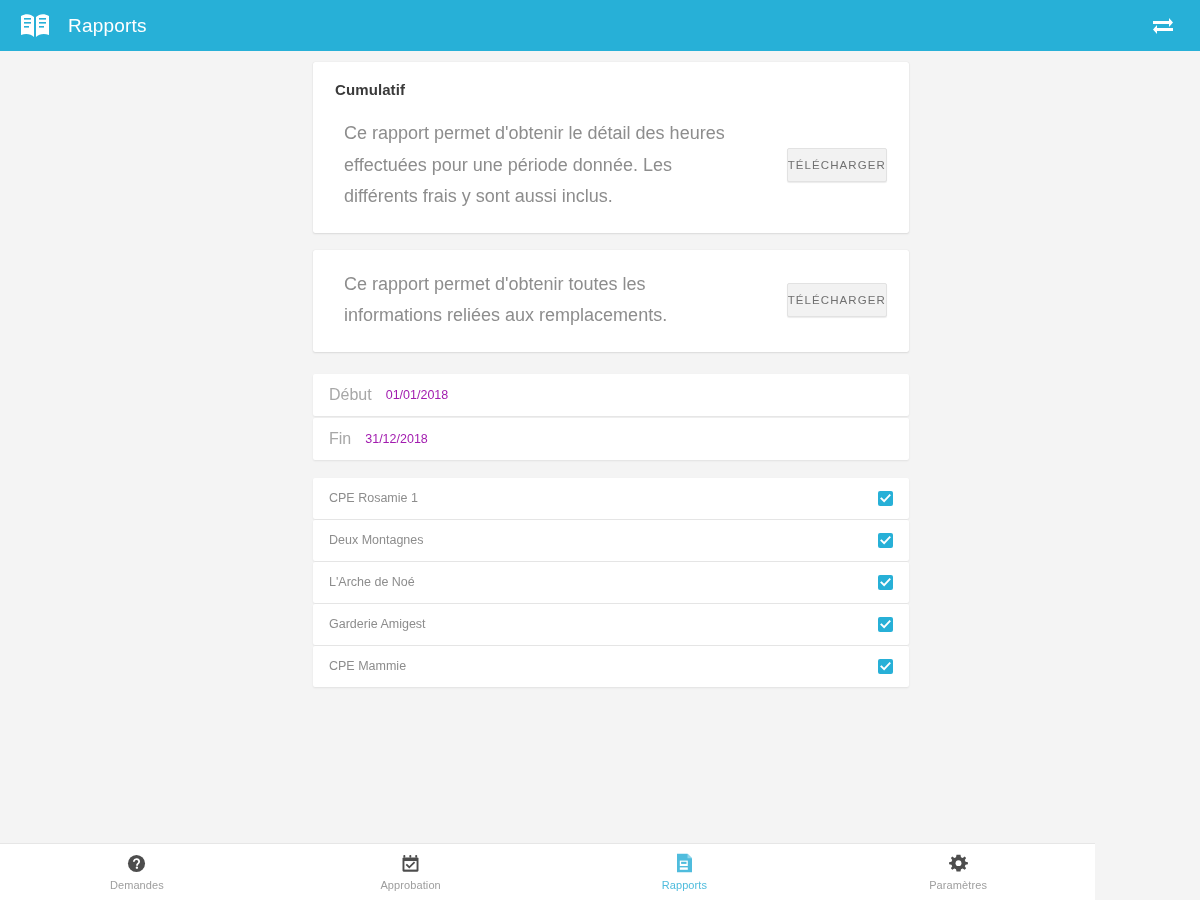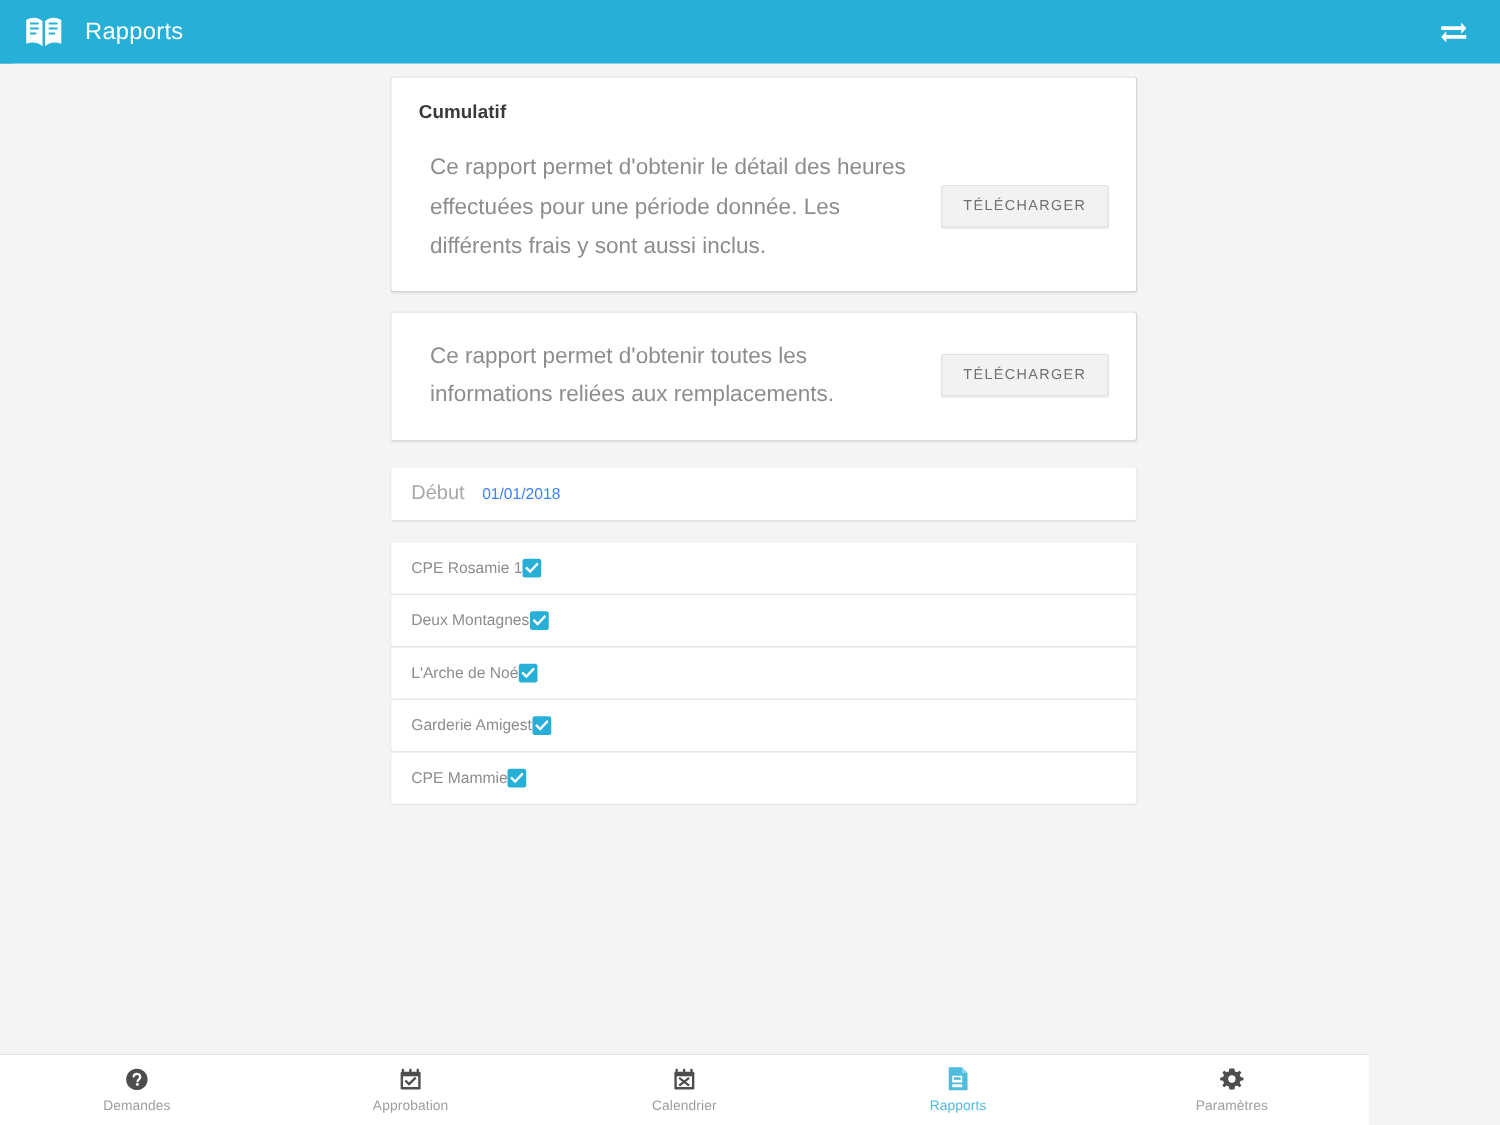--- a/index.html
+++ b/index.html
@@ -103,21 +103,21 @@
   .download-btn {
     flex: 0 0 auto;
     background: #f2f2f2;
     border: 1px solid #e2e2e2;
     border-radius: 2px;
     box-shadow: 0 1px 1px rgba(0,0,0,0.08);
     color: #707070;
     font-size: 11.5px;
     font-family: "Liberation Sans", sans-serif;
     letter-spacing: 1.1px;
-    padding: 10px 17px;
+    padding: 10px 0;
     cursor: pointer;
     white-space: nowrap;
   }
 
   
   .date-group { margin-top: 22px; }
   .date-row {
     background: #ffffff;
     border-radius: 2px;
     box-shadow: 0 1px 2px rgba(0,0,0,0.08);
@@ -128,33 +128,33 @@
     margin-bottom: 2px;
     cursor: pointer;
   }
   .date-label {
     font-size: 16px;
     color: #a7a7a7;
     margin-right: 14px;
   }
   .date-value {
     font-size: 12.5px;
-    color: #3b82f6;
+    color: #a21caf;
   }
 
   
   .chk-group { margin-top: 18px; }
   .chk-row {
     background: #ffffff;
     border-radius: 2px;
     box-shadow: 0 1px 2px rgba(0,0,0,0.08);
     height: 41px;
     display: flex;
     align-items: center;
-    justify-content: flex-start;
+    justify-content: space-between;
     padding: 0 16px;
     margin-bottom: 1px;
     cursor: pointer;
   }
   .chk-label {
     font-size: 12.5px;
     color: #8d8d8d;
   }
   .chk-box {
     width: 15px;
@@ -246,20 +246,24 @@
         <div class="report-desc">Ce rapport permet d'obtenir toutes les informations reliées aux remplacements.</div>
         <button class="download-btn">TÉLÉCHARGER</button>
       </div>
     </div>
 
     <div class="date-group">
       <div class="date-row">
         <span class="date-label">Début</span>
         <span class="date-value">01/01/2018</span>
       </div>
+      <div class="date-row">
+        <span class="date-label">Fin</span>
+        <span class="date-value">31/12/2018</span>
+      </div>
     </div>
 
     <div class="chk-group">
 
       <div class="chk-row">
         <span class="chk-label">CPE Rosamie 1</span>
         <span class="chk-box">
           <svg width="11" height="11" viewBox="0 0 12 12" aria-hidden="true">
               <path d="M1.5 6 L4.5 9 L10.5 2.6" stroke="#ffffff" stroke-width="2" fill="none" stroke-linecap="square"></path>
             </svg>
@@ -327,33 +331,20 @@
         <rect x="8.8" y="1" width="2" height="3" rx="0.8" fill="#4d4d4d"></rect>
         <rect x="15" y="1" width="2" height="3" rx="0.8" fill="#4d4d4d"></rect>
         <rect x="1.6" y="3.6" width="16.8" height="15" rx="1.2" fill="#4d4d4d"></rect>
         <rect x="3.6" y="7.4" width="12.8" height="9" fill="#ffffff"></rect>
         <path d="M6.2 11.6 L8.7 14 L13.6 9.2" stroke="#4d4d4d" stroke-width="1.9" fill="none" stroke-linecap="square"></path>
       </svg>
     </span>
     <span class="nav-label">Approbation</span>
   </div>
 
-  <div class="nav-item">
-    <span class="nav-icon">
-      <svg width="19" height="19" viewBox="0 0 20 20" aria-hidden="true">
-        <rect x="2.5" y="1" width="2" height="3" rx="0.8" fill="#4d4d4d"></rect>
-        <rect x="8.8" y="1" width="2" height="3" rx="0.8" fill="#4d4d4d"></rect>
-        <rect x="15" y="1" width="2" height="3" rx="0.8" fill="#4d4d4d"></rect>
-        <rect x="1.6" y="3.6" width="16.8" height="15" rx="1.2" fill="#4d4d4d"></rect>
-        <rect x="3.6" y="7.4" width="12.8" height="9" fill="#ffffff"></rect>
-        <path d="M6.4 9.4 L13.2 14.6 M13.2 9.4 L6.4 14.6" stroke="#4d4d4d" stroke-width="1.9" stroke-linecap="square"></path>
-      </svg>
-    </span>
-    <span class="nav-label">Calendrier</span>
-  </div>
 
   <div class="nav-item active">
     <span class="nav-icon">
       <svg width="19" height="20" viewBox="0 0 18 20" aria-hidden="true">
         <path d="M1.5 0.8 L12 0.8 L16.5 5.3 L16.5 19.2 L1.5 19.2 Z" fill="#4fbcdd"></path>
         <path d="M12 0.8 L16.5 5.3 L12 5.3 Z" fill="#8fd6ec"></path>
         <rect x="4.3" y="7.6" width="8" height="5.4" fill="#ffffff"></rect>
         <rect x="5.6" y="8.8" width="5.4" height="2.1" fill="#4fbcdd"></rect>
         <rect x="4.3" y="14.4" width="8" height="2.4" fill="#ffffff"></rect>
       </svg>

